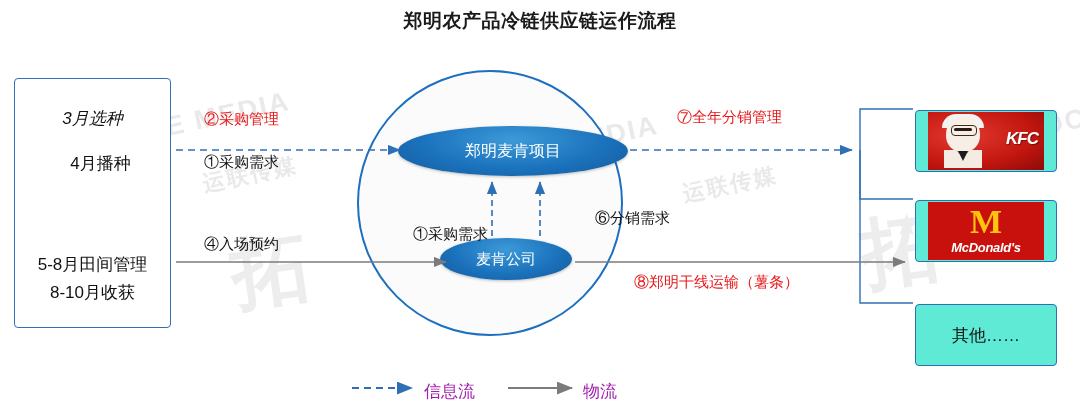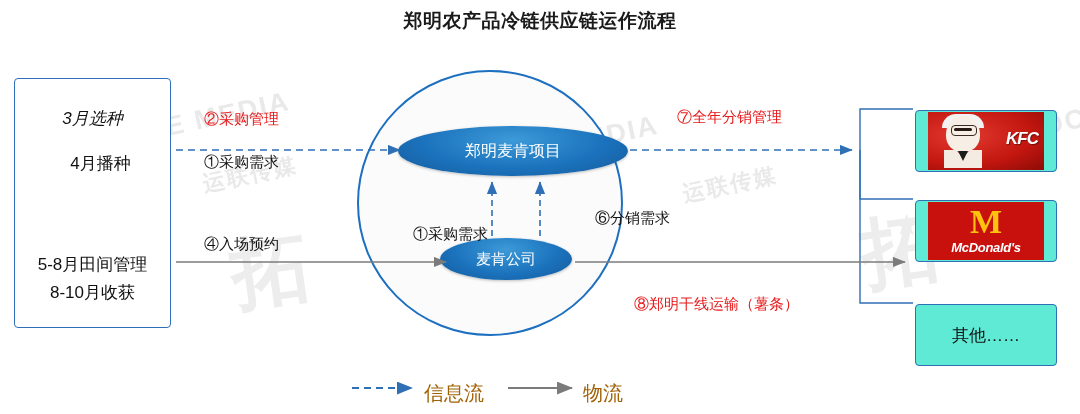--- a/index.html
+++ b/index.html
@@ -258,22 +258,22 @@
   
   .lbl {
     font-size: 15px;
     white-space: nowrap;
     color: #111;
   }
   .lbl-red { color: #e8191b; }
 
   
   #legend-info-label, #legend-flow-label {
-    font-size: 20px;
-    color: #a16207;
+    font-size: 17px;
+    color: #a21caf;
   }
 
   svg.overlay {
     position: absolute;
     left: 0; top: 0;
     width: 1080px;
     height: 414px;
     pointer-events: none;
   }
 </style>
@@ -329,21 +329,21 @@
   <div class="abs client-box" id="client-3">
     <span>其他……</span>
   </div>
 
   <div class="abs lbl lbl-red" style="left:204px; top:110px;">②采购管理</div>
   <div class="abs lbl" style="left:204px; top:153px;">①采购需求</div>
   <div class="abs lbl" style="left:204px; top:235px;">④入场预约</div>
   <div class="abs lbl" style="left:413px; top:209px;margin-top:16px;">①采购需求</div>
   <div class="abs lbl" style="left:551px; top:209px;margin-left:44px;">⑥分销需求</div>
   <div class="abs lbl lbl-red" style="left:677px; top:108px;">⑦全年分销管理</div>
-  <div class="abs lbl lbl-red" style="left:634px; top:273px;margin-top:22px;">⑧郑明干线运输（薯条）</div>
+  <div class="abs lbl lbl-red" style="left:634px; top:273px;">⑧郑明干线运输（薯条）</div>
 
   <div class="abs" id="legend-info-label" style="left:424px; top:380px;">信息流</div>
   <div class="abs" id="legend-flow-label" style="left:583px; top:380px;">物流</div>
 
   <svg class="overlay">
     <defs>
       <marker id="ah-blue" markerWidth="9" markerHeight="9" refX="7.5" refY="3.2" orient="auto">
         <path d="M0,0 L8,3.2 L0,6.4 z" fill="#2f6fb5"></path>
       </marker>
       <marker id="ah-gray" markerWidth="9" markerHeight="9" refX="7.5" refY="3.2" orient="auto">

